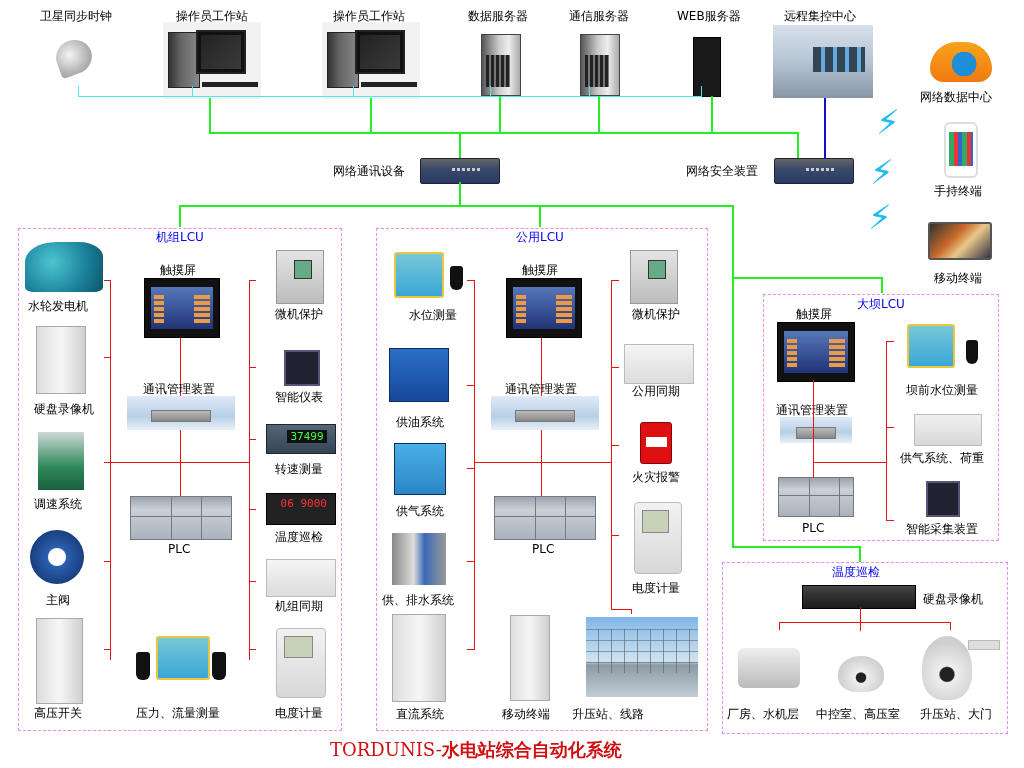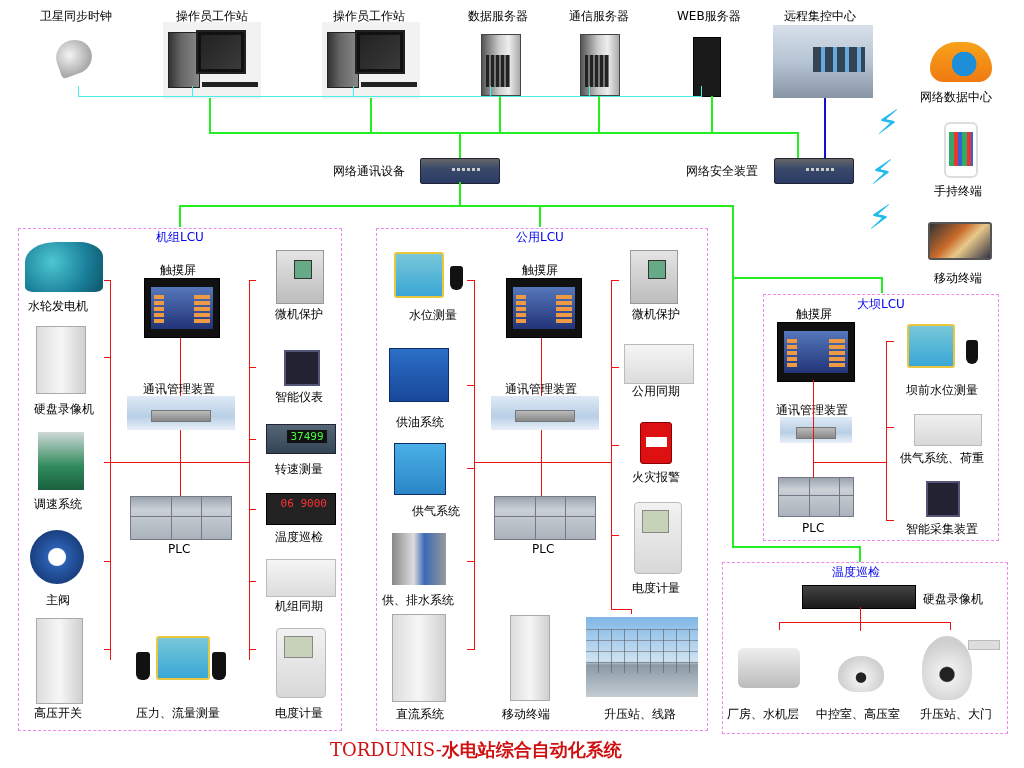--- a/index.html
+++ b/index.html
@@ -219,39 +219,39 @@
 <div class="ln r" style="left:611px;top:609px;width:21px;height:1px;"></div>
 <div class="ln r" style="left:631px;top:609px;width:1px;height:5px;"></div>
 <div class="ln r" style="left:541px;top:336px;width:1px;height:160px;"></div>
 
 <div class="lvl" style="left:394px;top:252px;width:46px;height:42px;"></div>
 <div class="probe" style="left:450px;top:266px;width:13px;height:24px;"></div>
 <div class="lbl" style="left:396px;top:307px;margin-left:13px;">水位测量</div>
 <div class="blue-machine" style="left:389px;top:348px;width:58px;height:52px;"></div>
 <div class="lbl" style="left:396px;top:414px;">供油系统</div>
 <div class="blue-machine" style="left:394px;top:443px;width:50px;height:50px;background:linear-gradient(#4ab0e6,#2a86c6);"></div>
-<div class="lbl" style="left:396px;top:503px;margin-left:16px;">供气系统</div>
+<div class="lbl" style="left:396px;top:503px;">供气系统</div>
 <div class="abs" style="left:392px;top:533px;width:54px;height:52px;background:linear-gradient(90deg,#888,#ddd 40%,#3a6ab6 60%,#999);"></div>
 <div class="lbl" style="left:382px;top:592px;">供、排水系统</div>
 <div class="cabinet" style="left:392px;top:614px;width:52px;height:86px;"></div>
 <div class="lbl" style="left:396px;top:706px;">直流系统</div>
 
 <div class="lbl" style="left:522px;top:262px;">触摸屏</div>
 <div class="touch" style="left:506px;top:278px;width:74px;height:58px;">
     <div class="scr"></div>
   </div>
 <div class="lbl" style="left:505px;top:381px;">通讯管理装置</div>
 <div class="comm" style="left:491px;top:396px;width:108px;height:34px;"></div>
 <div class="plc" style="left:494px;top:496px;width:100px;height:42px;"></div>
 <div class="lbl" style="left:532px;top:542px;">PLC</div>
 
 <div class="cabinet" style="left:510px;top:615px;width:38px;height:84px;"></div>
 <div class="lbl" style="left:502px;top:706px;">移动终端</div>
 <div class="station" style="left:586px;top:617px;width:112px;height:80px;"></div>
-<div class="lbl" style="left:604px;top:706px;">升压站、线路</div>
+<div class="lbl" style="left:572px;top:706px;">升压站、线路</div>
 
 <div class="relay" style="left:630px;top:250px;width:46px;height:52px;"></div>
 <div class="lbl" style="left:632px;top:306px;">微机保护</div>
 <div class="sync" style="left:624px;top:344px;width:68px;height:38px;"></div>
 <div class="lbl" style="left:632px;top:383px;">公用同期</div>
 <div class="fire" style="left:640px;top:422px;width:30px;height:40px;"></div>
 <div class="lbl" style="left:632px;top:469px;">火灾报警</div>
 <div class="emeter" style="left:634px;top:502px;width:46px;height:70px;"></div>
 <div class="lbl" style="left:632px;top:580px;">电度计量</div>
 

